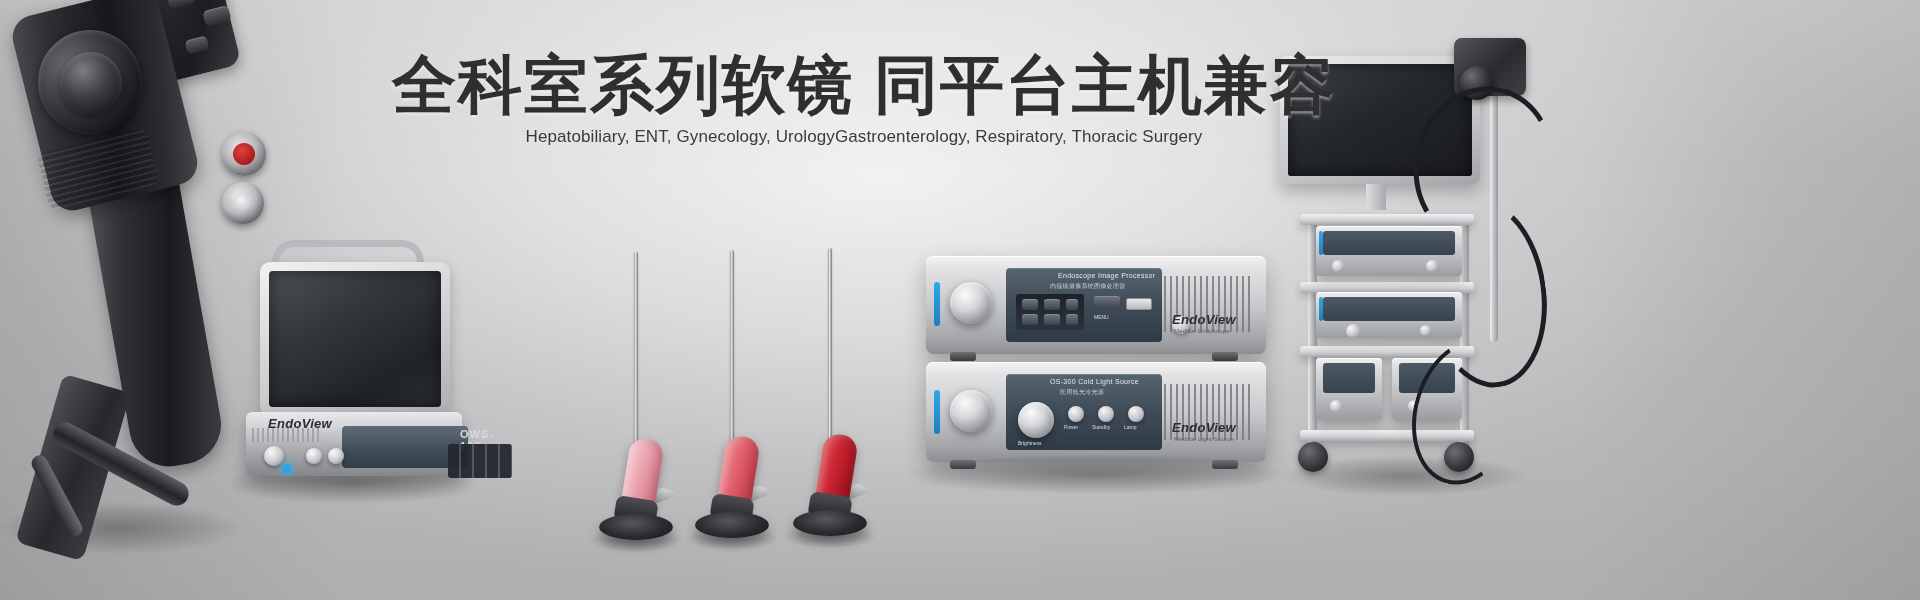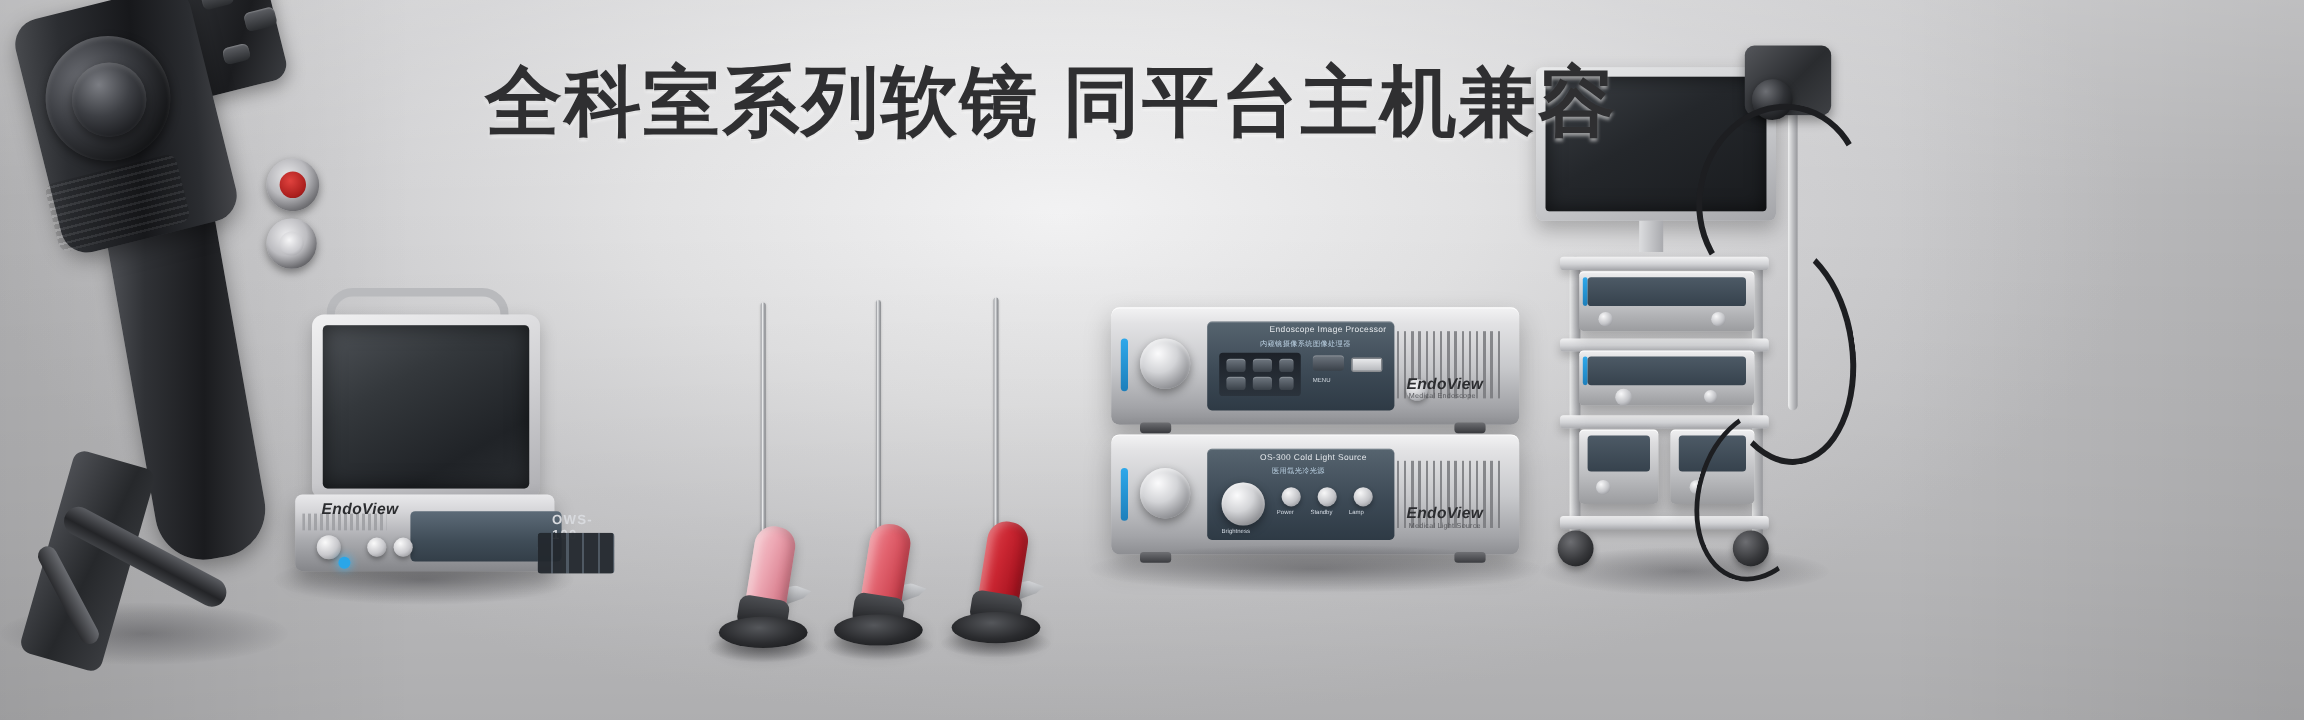--- a/index.html
+++ b/index.html
@@ -11,21 +11,21 @@
       radial-gradient(ellipse 900px 420px at 46% 30%, #f2f2f3 0%, #e2e2e3 38%, #cfcfd1 68%, #c2c2c4 100%),
       linear-gradient(160deg,#dcdcde 0%,#cfcfd1 45%,#c6c6c8 100%);
   }
   
   #vignette{position:absolute;inset:0;background:
       linear-gradient(to bottom, rgba(255,255,255,0.18) 0%, rgba(255,255,255,0.0) 28%, rgba(0,0,0,0.05) 72%, rgba(0,0,0,0.10) 100%),
       linear-gradient(to right, rgba(0,0,0,0.10) 0%, rgba(0,0,0,0.0) 18%, rgba(0,0,0,0.0) 82%, rgba(0,0,0,0.09) 100%);
       pointer-events:none;}
 
   
-  #textblock{position:absolute;left:12px;top:52px;width:1728px;text-align:center;z-index:40;}
+  #textblock{position:absolute;left:0;top:52px;width:1728px;text-align:center;z-index:40;}
   #title{
     font-size:64px;line-height:1.06;font-weight:700;color:#2f2f31;
     letter-spacing:2px;
     text-shadow:0 2px 3px rgba(255,255,255,0.55), 0 1px 0 rgba(0,0,0,0.10);
     white-space:nowrap;
   }
   #subtitle{
     margin-top:10px;font-size:28px;font-weight:700;color:#141416;
     letter-spacing:0.2px;white-space:nowrap;
   }
@@ -347,16 +347,17 @@
     <div id="cart-scope-pole"></div>
     <div id="cart-scope-head"></div>
     <div id="cart-scope-knob"></div>
     <div class="scope-cable" id="scope-c1"></div>
     <div class="scope-cable" id="scope-c2"></div>
     <div class="scope-cable" id="scope-c3"></div>
   </div>
 
   <div id="textblock">
     <div id="title">全科室系列软镜 同平台主机兼容</div>
+    <div id="spec-en">Hepatobiliary, ENT, Gynecology, UrologyGastroenterology, Respiratory, Thoracic Surgery</div>
   </div>
 
   <div id="vignette"></div>
 </div>
 
 </body></html>

